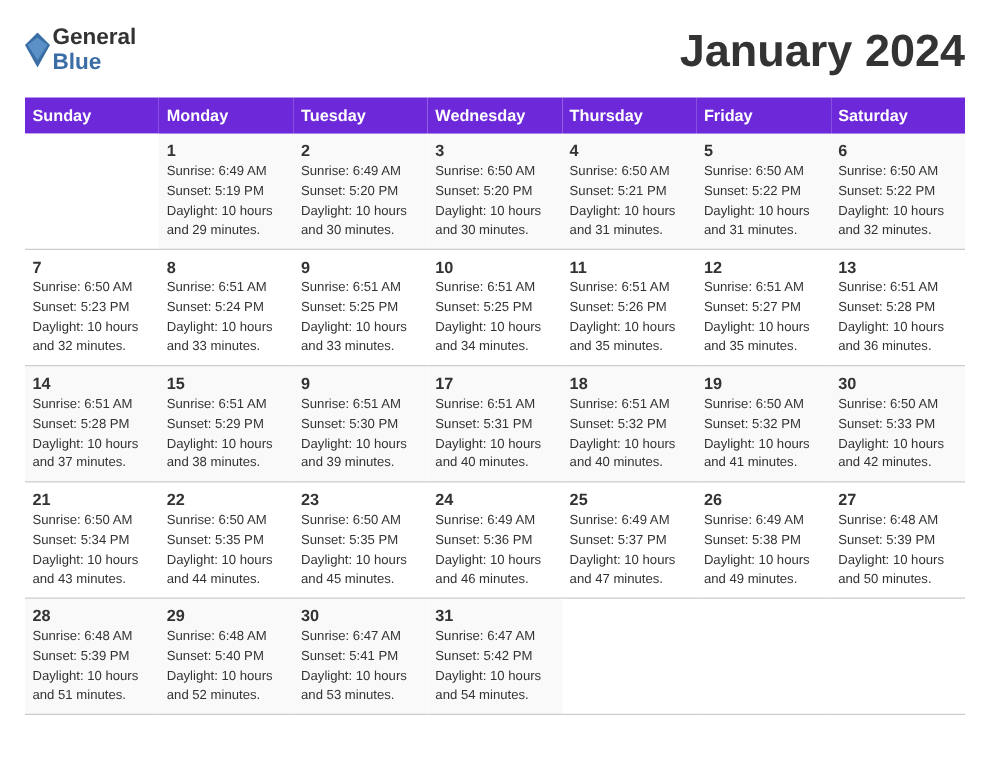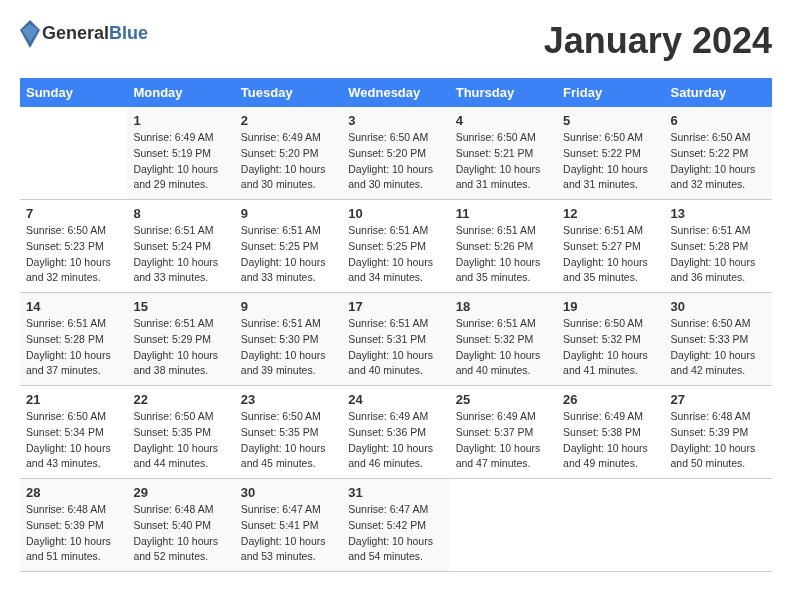--- a/index.html
+++ b/index.html
@@ -15,21 +15,21 @@
       justify-content: space-between;
       align-items: flex-start;
       margin-bottom: 16px;
     }
     .logo {
       display: flex;
       align-items: center;
     }
     .logo-text {
       display: flex;
-      flex-direction: row;
+      flex-direction: column;
       font-size: 18px;
       font-weight: bold;
       line-height: 1.1;
     }
     .logo-general { color: #333; }
     .logo-blue { color: #3a6ea5; }
     .logo-icon {
       width: 20px;
       height: 28px;
       margin-right: 2px;
@@ -45,21 +45,21 @@
       font-size: 16px;
       font-weight: normal;
       color: #555;
     }
     table {
       width: 100%;
       border-collapse: collapse;
       font-size: 11px;
     }
     thead tr th {
-      background-color: #3b82f6;
+      background-color: #6d28d9;
       color: white;
       padding: 7px 6px;
       text-align: left;
       font-size: 13px;
       font-weight: bold;
     }
     tbody tr {
       border-bottom: 1px solid #ccc;
     }
     tbody tr:nth-child(odd) {

